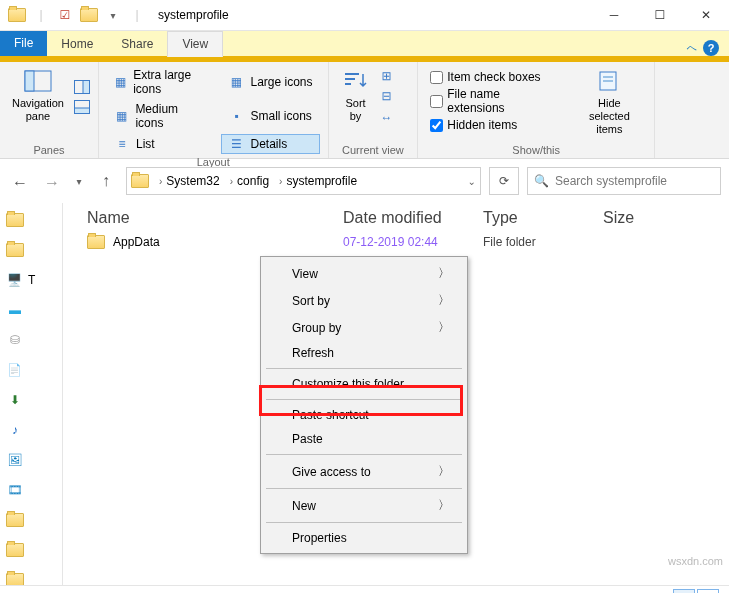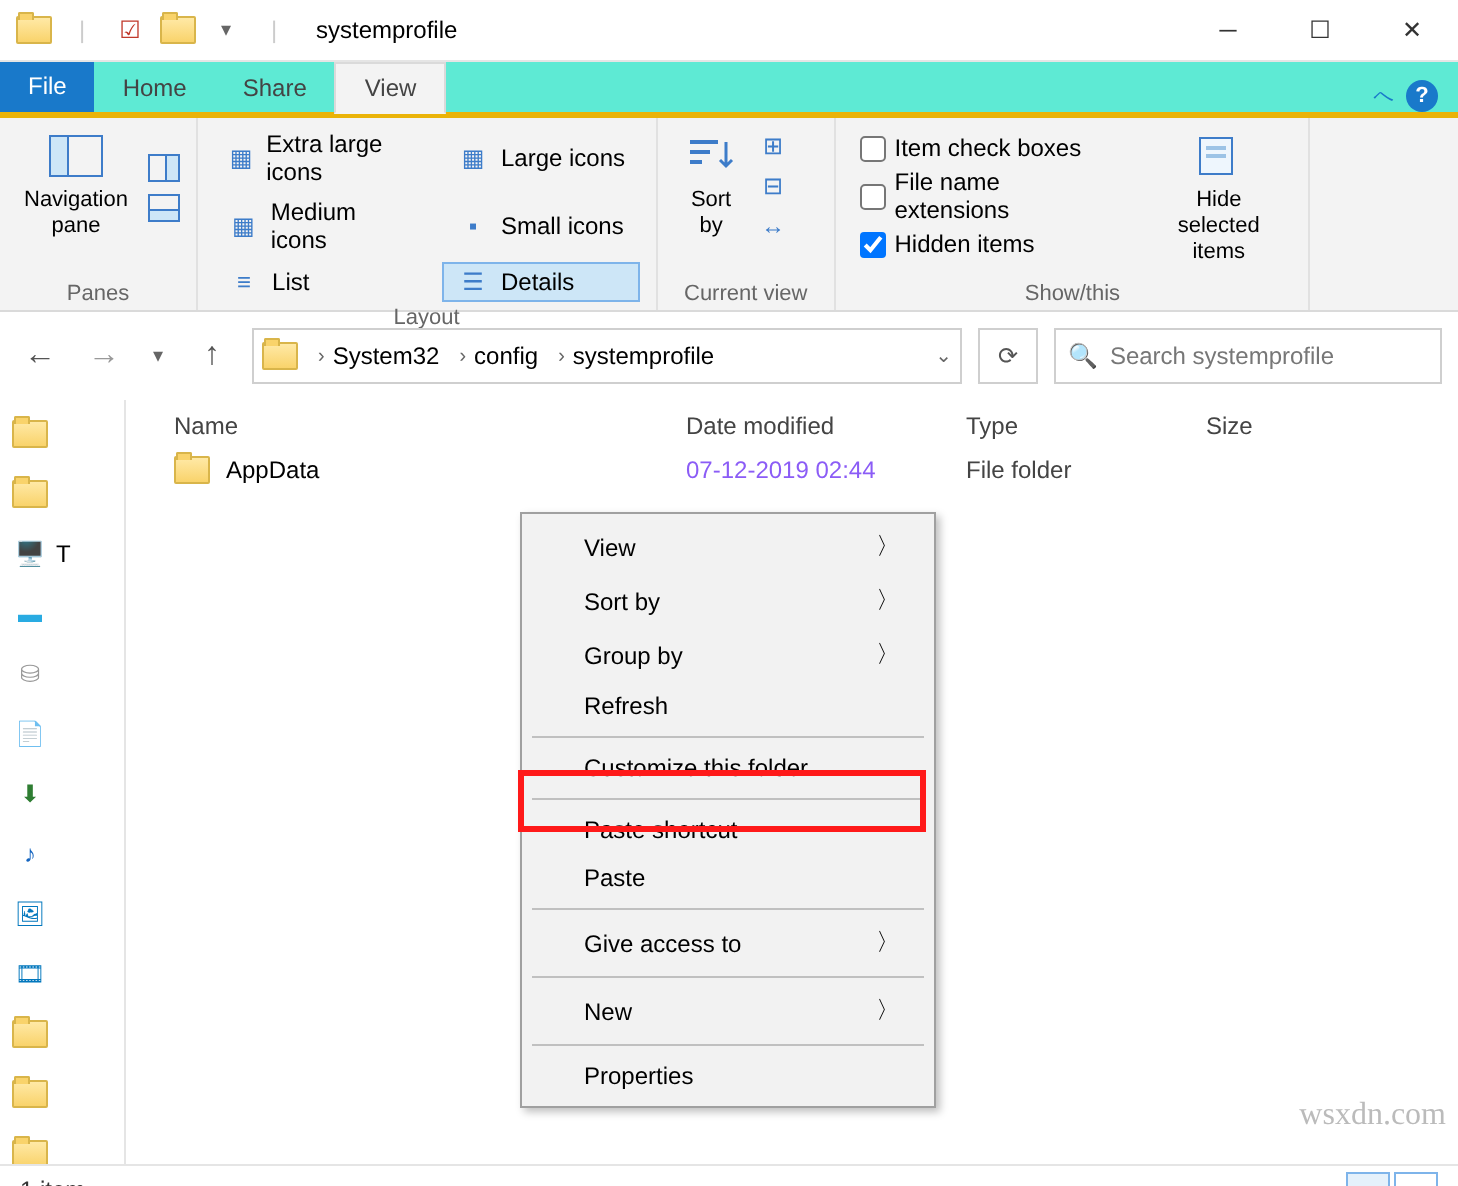--- a/index.html
+++ b/index.html
@@ -4,21 +4,21 @@
 <style>
 html,body{margin:0;padding:0;font-family:"Segoe UI",Arial,sans-serif;font-size:12px;color:#000;background:#fff;width:729px;height:593px;overflow:hidden;position:relative}
 .titlebar{height:30px;background:#fff;border-bottom:1px solid #e5e5e5;display:flex;align-items:center}
 .qat{display:flex;align-items:center;padding-left:6px;gap:2px}
 .qat .qbtn{width:22px;height:22px;display:flex;align-items:center;justify-content:center;color:#555}
 .folder-icon{width:16px;height:12px;background:linear-gradient(#ffe9a6,#f9d36b);border:1px solid #d9b54a;border-radius:1px;position:relative;display:inline-block}
 .folder-icon:before{content:"";position:absolute;top:-3px;left:0;width:6px;height:3px;background:#f9d36b;border:1px solid #d9b54a;border-bottom:none;border-radius:1px 1px 0 0}
 .title-text{margin-left:10px;font-size:12px}
 .winbtns{margin-left:auto;display:flex}
 .winbtn{width:46px;height:30px;display:flex;align-items:center;justify-content:center;font-size:12px;color:#333}
-.tabsbar{height:25px;background:#5eead4;display:flex;align-items:flex-end;border-bottom:3px solid #eab308}
+.tabsbar{height:25px;background:#fef9c3;display:flex;align-items:flex-end;border-bottom:6px solid #eab308}
 .tab-file{background:#1979ca;color:#fff;padding:5px 14px 6px;font-size:12px}
 .tab{padding:5px 14px;font-size:12px;color:#444}
 .tab.active{border:1px solid #dadada;border-bottom:1px solid #f3f3f3;background:#f3f3f3;position:relative;top:1px}
 .help{margin-left:auto;padding:0 10px;display:flex;align-items:center;gap:6px;color:#1979ca}
 .help .caret{color:#1979ca;font-size:10px}
 .help .q{background:#1979ca;color:#fff;width:16px;height:16px;border-radius:50%;display:flex;align-items:center;justify-content:center;font-size:11px;font-weight:bold}
 .ribbon{height:96px;background:#f3f3f3;border-bottom:1px solid #dadada;display:flex}
 .group{border-right:1px solid #e1e1e1;padding:4px 8px 2px;display:flex;flex-direction:column;justify-content:space-between}
 .group-label{text-align:center;font-size:11px;color:#666;margin-top:2px}
 .big-btn{display:flex;flex-direction:column;align-items:center;justify-content:center;gap:3px;padding:2px 4px;text-align:center;font-size:11px;line-height:13px}
@@ -35,38 +35,38 @@
 .addrbox{flex:1;height:26px;border:1px solid #cfcfcf;display:flex;align-items:center;padding:0 4px;gap:2px;font-size:12px}
 .crumb{display:flex;align-items:center;gap:4px;padding:0 4px}
 .crumb .sep{color:#666;font-size:10px}
 .refresh{width:28px;height:26px;border:1px solid #cfcfcf;display:flex;align-items:center;justify-content:center;color:#555}
 .searchbox{width:180px;height:26px;border:1px solid #cfcfcf;display:flex;align-items:center;padding:0 6px;color:#777;gap:6px}
 .main{display:flex;height:calc(593px - 30px - 25px - 96px - 36px - 24px);position:relative}
 .tree{width:62px;border-right:1px solid #e5e5e5;padding-top:8px;display:flex;flex-direction:column;gap:12px;align-items:center;overflow:hidden}
 .tree-item{width:50px;display:flex;align-items:center;gap:4px;font-size:12px}
 .tree-sq{width:18px;height:18px;display:flex;align-items:center;justify-content:center}
 .list{flex:1;padding:6px 0 0 0}
-.cols{display:flex;padding:0 24px 6px;font-size:12px;color:#444}
+.cols{display:flex;padding:0 24px 6px;font-size:16px;color:#444}
 .cols .c1{width:256px}
 .cols .c2{width:140px}
 .cols .c3{width:120px}
 .cols .c4{width:80px}
 .row{display:flex;align-items:center;padding:2px 24px;font-size:12px}
 .row .c1{width:256px;display:flex;align-items:center;gap:8px}
 .row .c2{width:140px;color:#8b5cf6}
 .row .c3{width:120px;color:#444}
 .status{height:24px;border-top:1px solid #e5e5e5;display:flex;align-items:center;padding:0 10px;font-size:12px;color:#333;justify-content:space-between}
 .viewsw{display:flex;gap:2px}
 .viewsw .v{width:20px;height:16px;border:1px solid #7eb4ea;background:#e5f1fb}
 .ctxmenu{position:absolute;left:260px;top:256px;width:200px;background:#f2f2f2;border:1px solid #a0a0a0;box-shadow:2px 2px 4px rgba(0,0,0,0.25);font-size:12px;padding:3px}
 .ctx-item{display:flex;align-items:center;justify-content:space-between;padding:5px 14px 5px 28px;color:#000}
 .ctx-item .arrow{font-size:12px;color:#000}
 .ctx-sep{height:1px;background:#c0c0c0;margin:3px 2px}
 .ctx-highlight{position:absolute;border:3px solid #ff1a1a;pointer-events:none}
-.watermark{position:absolute;right:6px;bottom:26px;font-size:16px;color:#bbb;font-family:Liberation Serif, serif}
+.watermark{position:absolute;right:6px;bottom:26px;font-size:11px;color:#bbb;font-family:Liberation Sans, sans-serif}
 svg{display:block}
 </style>
 </head>
 <body>
 
 <div class="titlebar">
   <div class="qat">
     <span class="qbtn">
         <span class="folder-icon"></span>
       </span>

